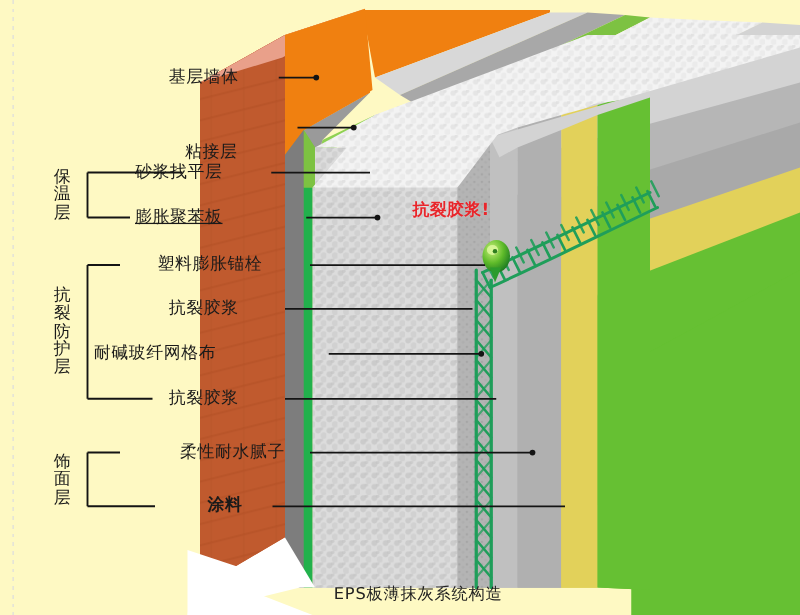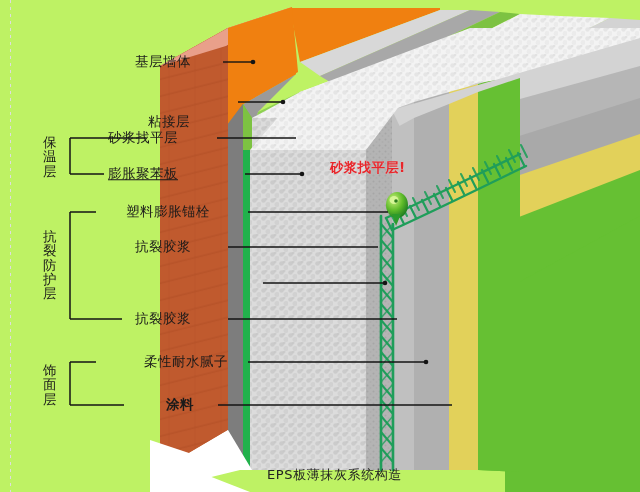--- a/index.html
+++ b/index.html
@@ -3,21 +3,21 @@
 <meta charset="utf-8">
 <style>
   html,body{margin:0;padding:0;}
   body{
     width:640px;height:492px;
     background:#ffffff;
     font-family:"Liberation Sans","DejaVu Sans",sans-serif;
     overflow:hidden;
     position:relative;
   }
-  #root{position:relative;width:640px;height:492px;overflow:hidden;background:#bef264;}
+  #root{position:relative;width:640px;height:492px;overflow:hidden;background:#fef9c3;}
 
   
   #diagram{position:absolute;left:0;top:0;width:640px;height:492px;}
 
   
   .lbl{
     position:absolute;
     font-size:13.5px;
     color:#1a1a1a;
     white-space:nowrap;
@@ -357,24 +357,25 @@
       <path d="M70,362 H96 M70,362 V405 M70,405 H124"></path>
     </g>
   </svg>
 
   <div class="lbl" style="left:135px;top:62px;">基层墙体</div>
   <div class="lbl" style="left:108px;top:102px;margin-top:36px;">砂浆找平层</div>
   <div class="lbl" style="left:148px;top:122px;">粘接层</div>
   <div class="lbl" style="left:108px;top:174px;text-decoration:underline;">膨胀聚苯板</div>
   <div class="lbl" style="left:98px;top:212px;margin-left:28px;">塑料膨胀锚栓</div>
   <div class="lbl" style="left:135px;top:247px;">抗裂胶浆</div>
+  <div class="lbl" style="left:75px;top:283px;">耐碱玻纤网格布</div>
   <div class="lbl" style="left:135px;top:319px;">抗裂胶浆</div>
   <div class="lbl" style="left:100px;top:362px;margin-left:44px;">柔性耐水腻子</div>
   <div class="lbl" style="left:166px;top:405px;font-weight:bold;">涂料</div>
 
   <div class="grp" style="left:42px;top:156px;">保<br>温<br>层</div>
   <div class="grp" style="left:42px;top:265px;">抗<br>裂<br>防<br>护<br>层</div>
   <div class="grp" style="left:42px;top:384px;">饰<br>面<br>层</div>
 
-  <div id="warn">砂浆找平层!</div>
+  <div id="warn">抗裂胶浆!</div>
   <div id="caption">EPS板薄抹灰系统构造</div>
 
 </div>
 
 </body></html>

